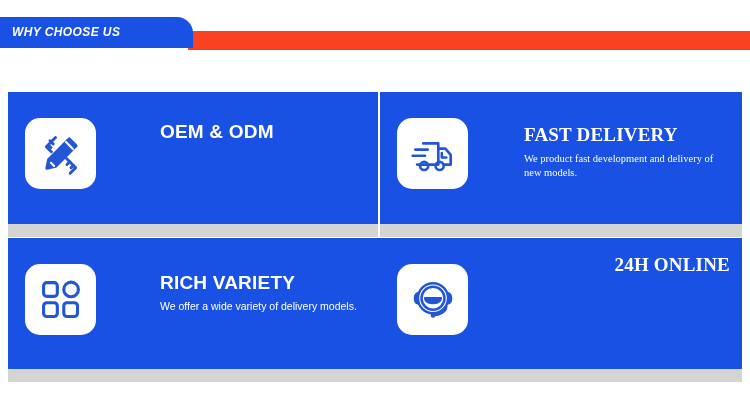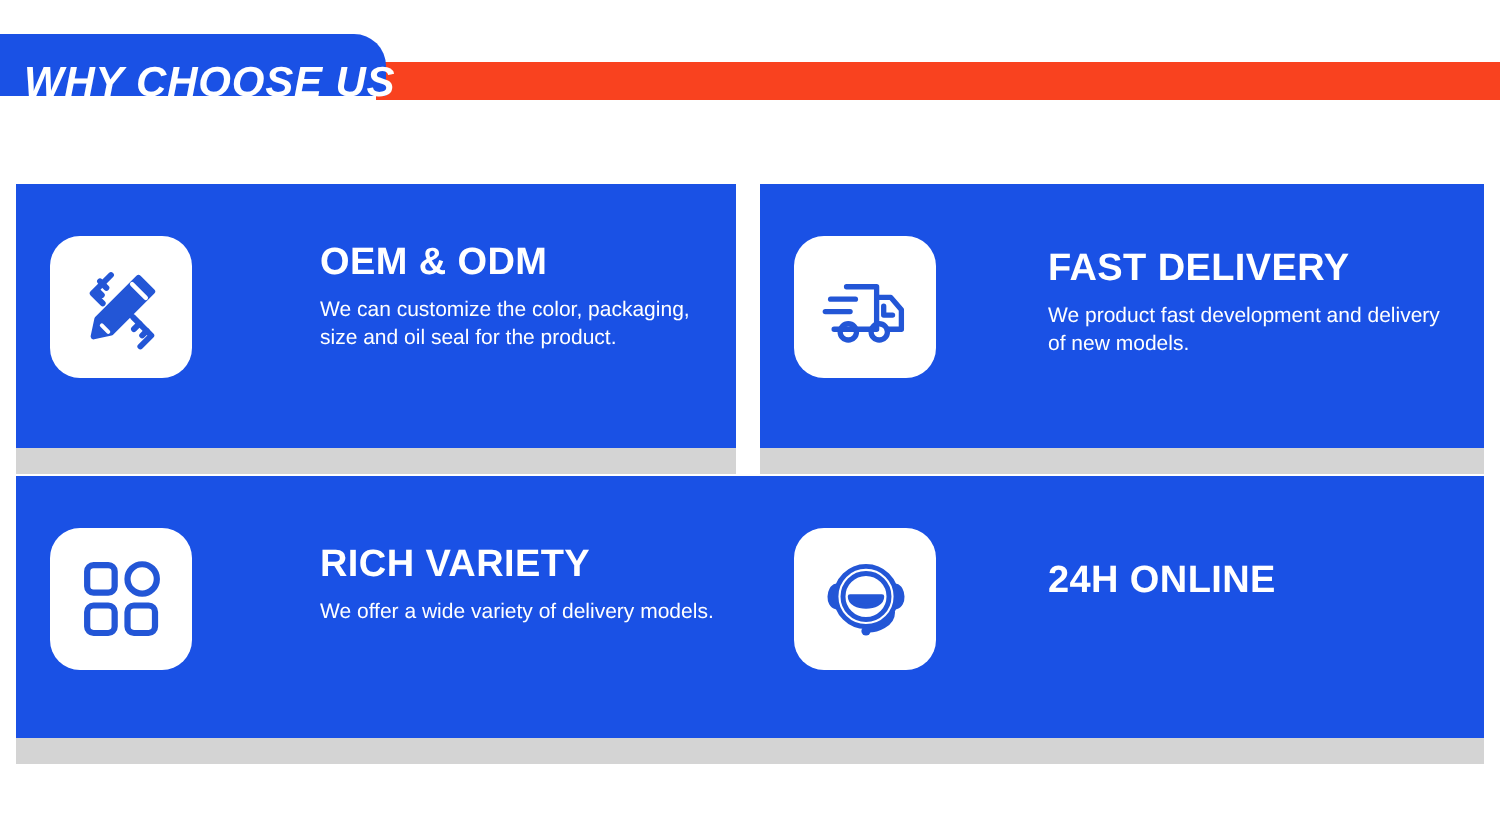--- a/index.html
+++ b/index.html
@@ -37,39 +37,38 @@
     top: 17px;
     width: 193px;
     height: 31px;
     background: #1a51e5;
     border-top-right-radius: 16px;
   }
   #header-title-text {
     position: absolute;
     left: 12px;
     top: 21px;
-    font-size: 21px;
+    font-size: 12px;
     font-weight: bold;
     font-style: italic;
     letter-spacing: 0.4px;
     color: #ffffff;
     line-height: 22px;
     white-space: nowrap;
-    margin-top: 10px;
   }
 
   
   .card {
     position: absolute;
     background: #1a51e5;
     box-shadow: 0 13px 0 0 #d4d4d4;
     display: flex;
     align-items: center;
   }
-  #card-oem-odm      { left: 8px;   top: 92px;  width: 360px; height: 132px; }
+  #card-oem-odm      { left: 8px;   top: 92px;  width: 360px; height: 132px; padding-left: 10px; }
   #card-fast-delivery{ left: 380px; top: 92px;  width: 362px; height: 132px; }
   #card-rich-variety { left: 8px;   top: 238px; width: 360px; height: 131px; padding-left: 23px; }
   #card-24h-online   { left: 380px; top: 238px; width: 362px; height: 131px; }
 
   .icon-tile {
     position: absolute;
     left: 17px;
     top: 26px;
     width: 71px;
     height: 71px;
@@ -98,22 +97,22 @@
     white-space: nowrap;
   }
   .card-body {
     color: #ffffff;
     font-size: 10.5px;
     font-weight: normal;
     line-height: 13.5px;
     margin: 0;
   }
   #card-fast-delivery .card-text,
-  #card-24h-online .card-text { left: 144px; }
-  #card-24h-online .card-text { top: 41px; }
+  #card-24h-online .card-text { left: 144px; font-family: Liberation Serif, serif; }
+  #card-24h-online .card-text { top: 15px; text-align: right; }
   #card-fast-delivery .card-text { top: 31px; }
   #card-rich-variety .card-text { top: 33px; }
   .card-body-wide { max-width: 200px; }
 </style>
 </head>
 <body>
 
 <div id="header-band">
   <div id="header-accent-bar"></div>
   <div id="header-title-plate"></div>
@@ -131,21 +130,20 @@
         <path d="M12 9.5 L15.5 13"></path>
         <path d="M10.5 14.5 L13 17"></path>
         <path d="M30 29 L40 39 L34 45"></path>
         <path d="M33.5 32.5 L30.5 35.5"></path>
         <path d="M37.5 36.5 L35 39"></path>
       </svg>
     </span>
   </div>
   <div class="card-text">
     <p class="card-heading">OEM &amp; ODM</p>
-    <p class="card-body">We can customize the color, packaging, size and oil seal for the product.</p>
   </div>
 </div>
 
 <div class="card" id="card-fast-delivery">
   <div class="icon-tile">
     <span>
       <svg width="46" height="46" viewBox="0 0 52 52" fill="none" stroke="#2356d6" stroke-width="3" stroke-linecap="round" stroke-linejoin="round">
         <path d="M15 14 L32 14 L32 38 L8 38"></path>
         <path d="M32 20 L40 20 L46 27 L46 38 L38 38"></path>
         <circle cx="16" cy="39.5" r="4.6"></circle>

